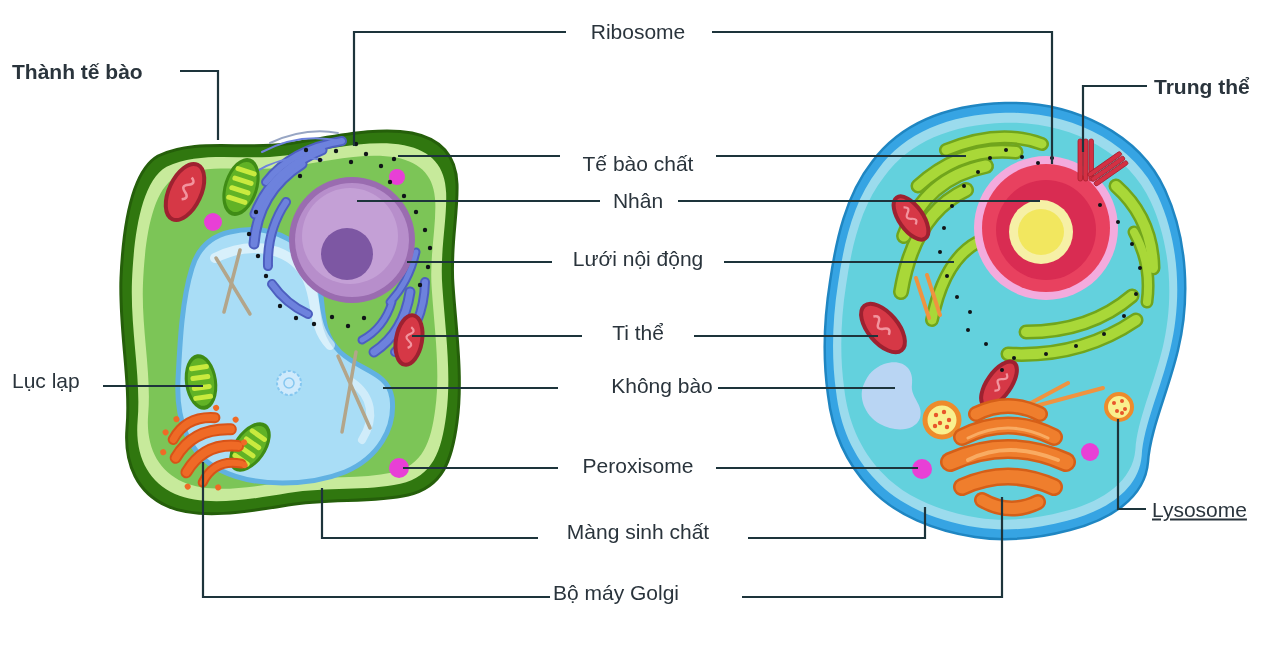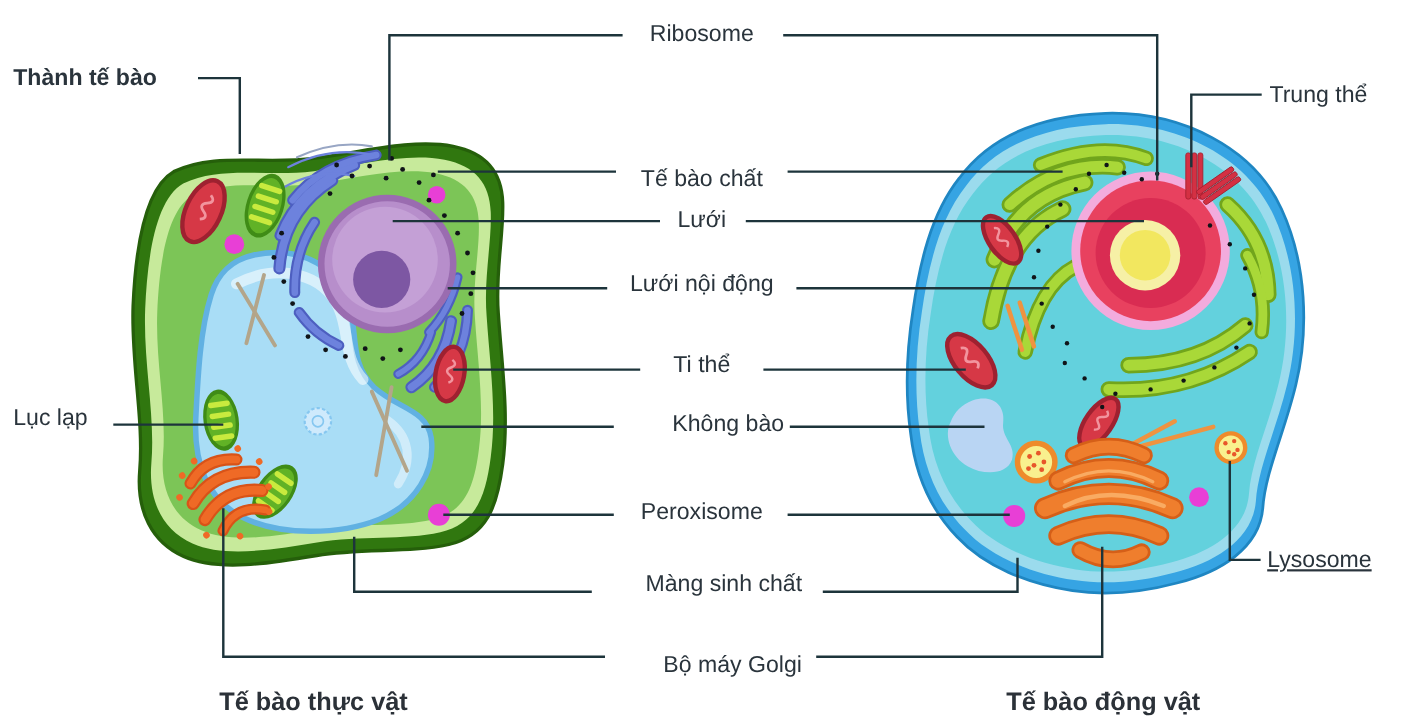--- a/index.html
+++ b/index.html
@@ -374,26 +374,24 @@
       <path d="M 1147 86 H 1083 V 152"></path>
       <path d="M 1146 509 H 1118 V 419"></path>
     </g>
   </svg>
 
   <div class="lbl vcenter" style="left:12px;top:71px;font-weight:bold;">Thành tế bào</div>
   <div class="lbl vcenter" style="left:12px;top:380px;">Lục lạp</div>
 
   <div class="lbl center" style="left:638px;top:31px;text-align:right;">Ribosome</div>
   <div class="lbl center" style="left:638px;top:148px;margin-top:15px;">Tế bào chất</div>
-  <div class="lbl center" style="left:638px;top:200px;">Lưới</div>
+  <div class="lbl center" style="left:638px;top:200px;">Nhân</div>
   <div class="lbl center" style="left:638px;top:258px;">Lưới nội động</div>
   <div class="lbl center" style="left:638px;top:332px;">Ti thể</div>
   <div class="lbl center" style="left:638px;top:385px;margin-left:24px;">Không bào</div>
   <div class="lbl center" style="left:638px;top:465px;">Peroxisome</div>
-  <div class="lbl center" style="left:658px;top:531px;">Màng sinh chất</div>
-  <div class="lbl center" style="left:666px;top:592px;margin-top:12px;">Bộ máy Golgi</div>
-
-  <div class="lbl vcenter" style="left:1154px;top:86px;">Trung thể</div>
+  <div class="lbl center" style="left:638px;top:531px;">Màng sinh chất</div>
+  <div class="lbl center" style="left:616px;top:592px;">Bộ máy Golgi</div>
+
+  <div class="lbl vcenter" style="left:1154px;top:86px;font-weight:bold;">Trung thể</div>
   <div class="lbl vcenter" style="left:1152px;top:509px;text-decoration:underline;">Lysosome</div>
 
-  <div class="caption" style="left:285px;top:638px;">Tế bào thực vật</div>
-  <div class="caption" style="left:1003px;top:638px;">Tế bào động vật</div>
 </div>
 
 </body></html>

